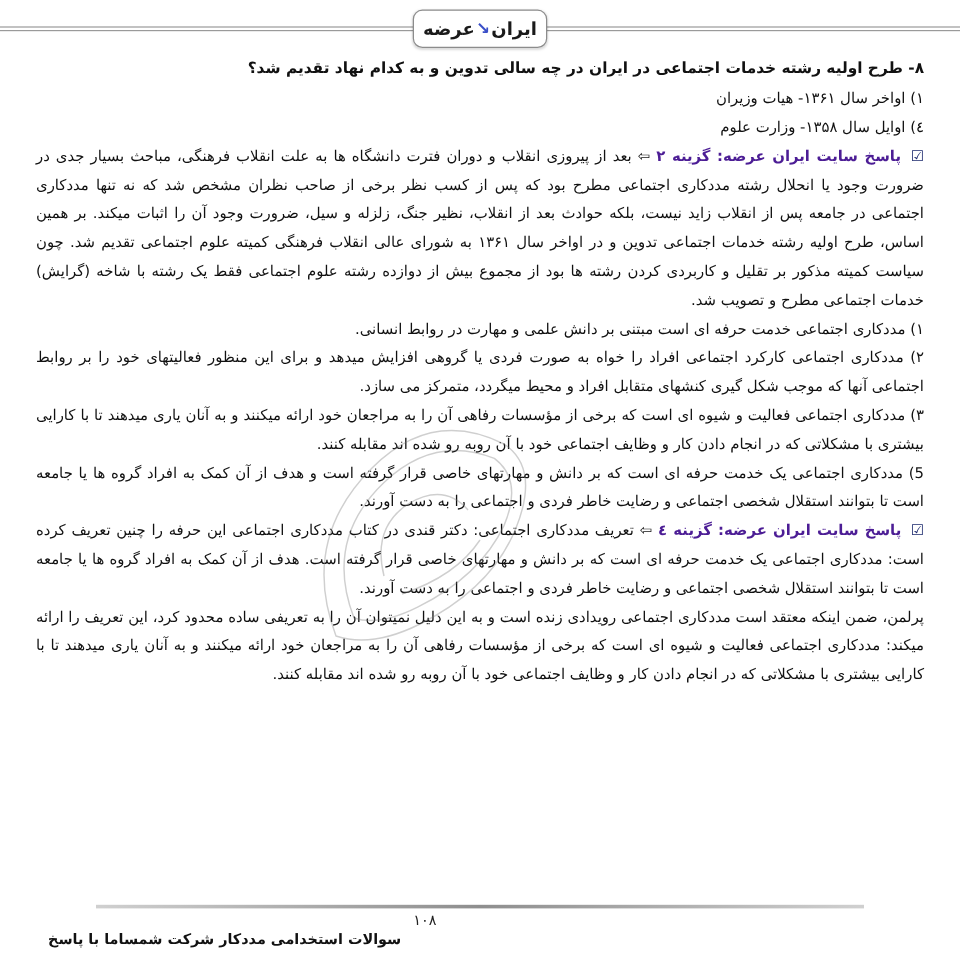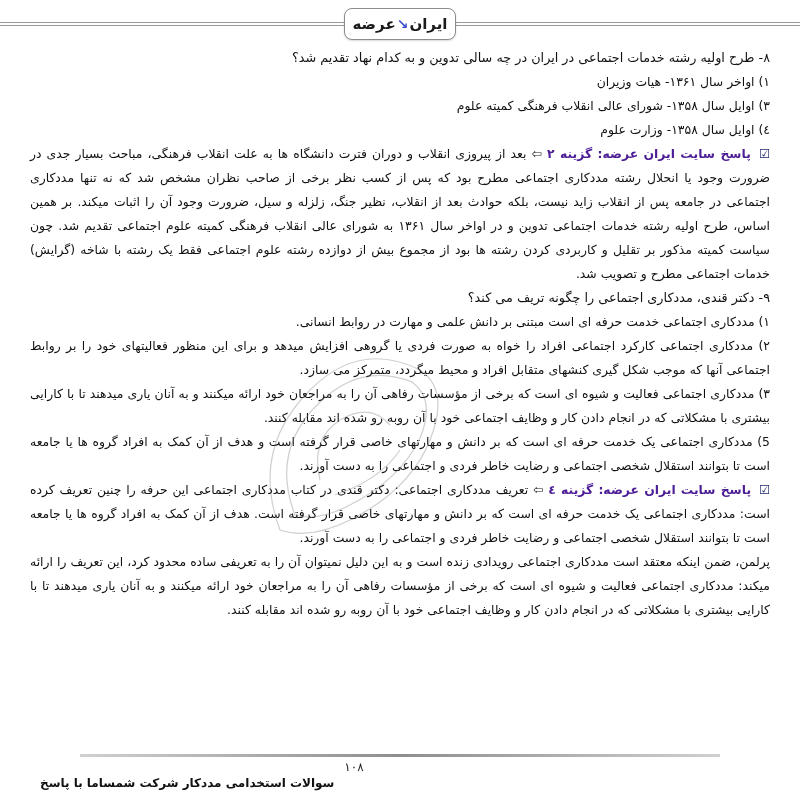--- a/index.html
+++ b/index.html
@@ -22,21 +22,21 @@
     box-sizing:border-box; display:flex; align-items:center; justify-content:center;
     direction:rtl; font-weight:bold; font-size:15px; color:#1a1a1a;
     box-shadow: 0 1px 2px rgba(0,0,0,0.15);
   }
   .logo .arrow { color:#3a4fc8; font-size:14px; margin:0 1px; }
   .content {
     position:absolute; top:46px; left:30px; width:740px;
     direction:rtl; text-align:justify; font-size:12.4px; line-height:24px;
   }
   .content p { margin:0; }
-  .q { font-weight:normal; font-size:12.8px; }
+  .q { font-weight:bold; font-size:12.8px; }
   .opt { margin:0; }
   .ans-label { color:#4c1d95; font-weight:bold; }
   .chk { font-weight:normal; color:#1d2a6e; margin-left:3px; }
   .footer-rule {
     position:absolute; top:754px; left:80px; width:640px; height:3px;
     background:linear-gradient(to right, #d0d0d0, #8e8e8e 50%, #d0d0d0);
   }
   .page-num {
     position:absolute; top:760px; left:0; width:708px; text-align:center;
     font-size:12px; color:#222;
@@ -60,30 +60,28 @@
   <div class="logo">
     <span>ایران</span>
     <span class="arrow">↘</span>
     <span>عرضه</span>
   </div>
 </div>
 
 <div class="content">
   <p class="q">۸- طرح اولیه رشته خدمات اجتماعی در ایران در چه سالی تدوین و به کدام نهاد تقدیم شد؟</p>
   <p class="opt">۱) اواخر سال ۱۳۶۱- هیات وزیران</p>
-  <p class="opt">۳) اوایل سال ۱۳۵۸- شورای عالی انقلاب فرهنگی کمیته علوم</p>
   <p class="opt">٤) اوایل سال ۱۳۵۸- وزارت علوم</p>
   <p>
     <span class="chk">☑</span>
     <span class="ans-label">پاسخ سایت ایران عرضه: گزینه ۲</span>
     <span>⇦</span>
     <span>بعد از پیروزی انقلاب و دوران فترت دانشگاه ها به علت انقلاب فرهنگی، مباحث بسیار جدی در ضرورت وجود یا انحلال رشته مددکاری اجتماعی مطرح بود که پس از کسب نظر برخی از صاحب نظران مشخص شد که نه تنها مددکاری اجتماعی در جامعه پس از انقلاب زاید نیست، بلکه حوادث بعد از انقلاب، نظیر جنگ، زلزله و سیل، ضرورت وجود آن را اثبات میکند. بر همین اساس، طرح اولیه رشته خدمات اجتماعی تدوین و در اواخر سال ۱۳۶۱ به شورای عالی انقلاب فرهنگی کمیته علوم اجتماعی تقدیم شد. چون سیاست کمیته مذکور بر تقلیل و کاربردی کردن رشته ها بود از مجموع بیش از دوازده رشته علوم اجتماعی فقط یک رشته با شاخه (گرایش) خدمات اجتماعی مطرح و تصویب شد.</span>
   </p>
 
-  <p class="q">۹- دکتر قندی، مددکاری اجتماعی را چگونه تریف می کند؟</p>
   <p class="opt">۱) مددکاری اجتماعی خدمت حرفه ای است مبتنی بر دانش علمی و مهارت در روابط انسانی.</p>
   <p class="opt">۲) مددکاری اجتماعی کارکرد اجتماعی افراد را خواه به صورت فردی یا گروهی افزایش میدهد و برای این منظور فعالیتهای خود را بر روابط اجتماعی آنها که موجب شکل گیری کنشهای متقابل افراد و محیط میگردد، متمرکز می سازد.</p>
   <p class="opt">۳) مددکاری اجتماعی فعالیت و شیوه ای است که برخی از مؤسسات رفاهی آن را به مراجعان خود ارائه میکنند و به آنان یاری میدهند تا با کارایی بیشتری با مشکلاتی که در انجام دادن کار و وظایف اجتماعی خود با آن روبه رو شده اند مقابله کنند.</p>
   <p class="opt">5) مددکاری اجتماعی یک خدمت حرفه ای است که بر دانش و مهارتهای خاصی قرار گرفته است و هدف از آن کمک به افراد گروه ها یا جامعه است تا بتوانند استقلال شخصی اجتماعی و رضایت خاطر فردی و اجتماعی را به دست آورند.</p>
   <p>
     <span class="chk">☑</span>
     <span class="ans-label">پاسخ سایت ایران عرضه: گزینه ٤</span>
     <span>⇦</span>
     <span>تعریف مددکاری اجتماعی: دکتر قندی در کتاب مددکاری اجتماعی این حرفه را چنین تعریف کرده است: مددکاری اجتماعی یک خدمت حرفه ای است که بر دانش و مهارتهای خاصی قرار گرفته است. هدف از آن کمک به افراد گروه ها یا جامعه است تا بتوانند استقلال شخصی اجتماعی و رضایت خاطر فردی و اجتماعی را به دست آورند.</span>
   </p>

